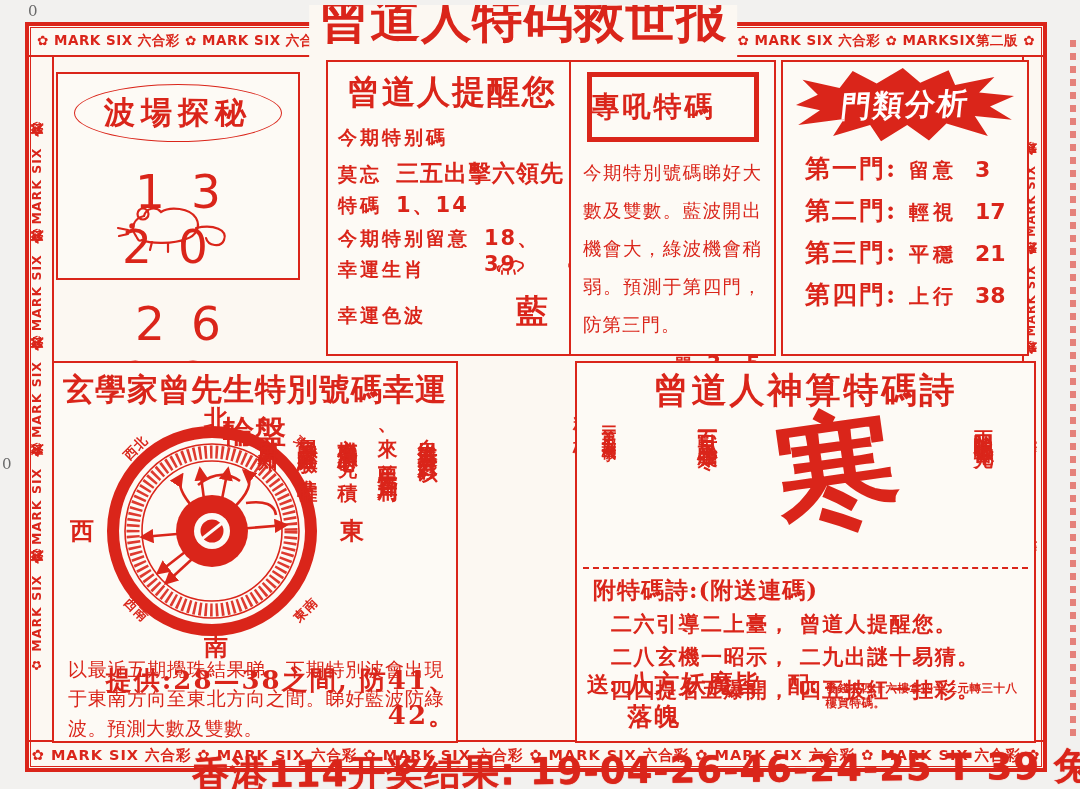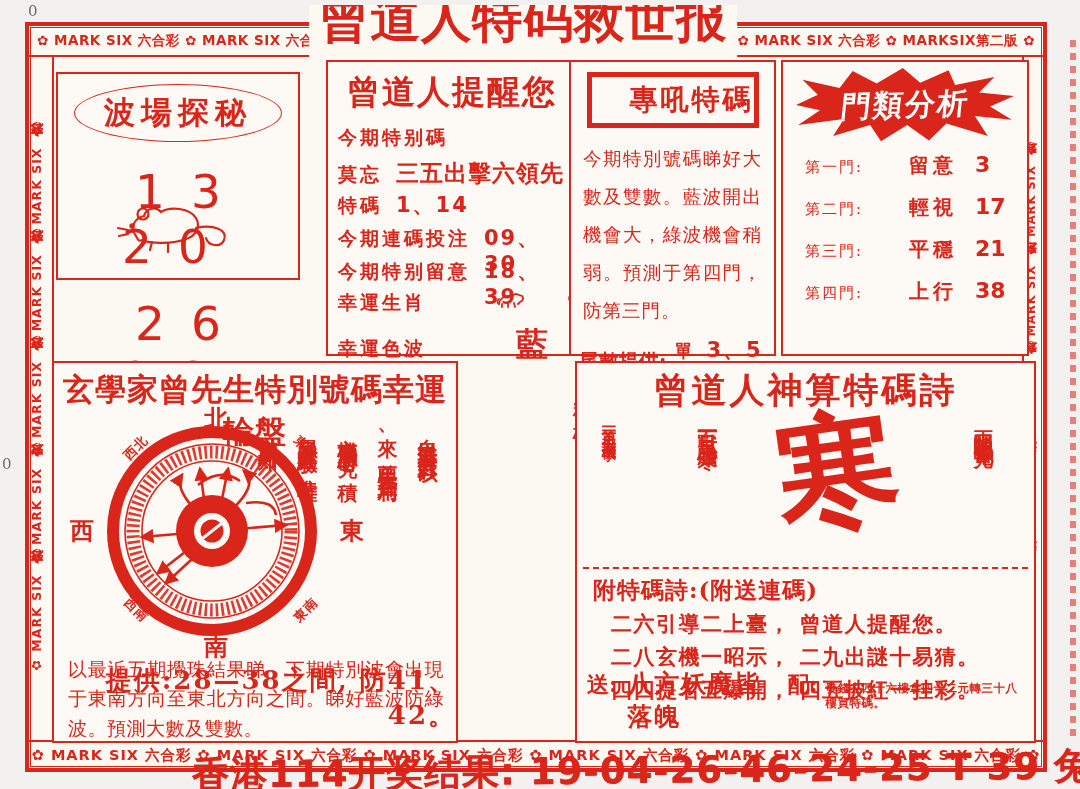--- a/index.html
+++ b/index.html
@@ -115,21 +115,21 @@
   .r-row{display:flex;align-items:baseline;height:33px;}
   .r-label{font-size:19px;font-weight:bold;letter-spacing:3px;font-family:"DejaVu Serif",serif;flex:0 0 auto;}
   .r-val{font-size:21px;font-weight:bold;margin-left:14px;letter-spacing:2px;}
   .r-val.big-slogan{font-size:23px;letter-spacing:1px;font-family:"DejaVu Serif",serif;}
   .r-val.blue-word{font-size:32px;margin-left:90px;font-family:"DejaVu Serif",serif;}
   .zodiac-icons{margin-left:70px;display:flex;gap:40px;align-items:center;}
 
   
   #roar-titlebox{
     margin:10px auto 0;width:172px;border:5px solid var(--red);
-    text-align:right;padding:4px 0;
+    text-align:left;padding:11px 0;
   }
   #roar-titlebox span{font-size:28px;font-weight:bold;letter-spacing:3px;font-family:"DejaVu Serif",serif;}
   #roar-body{
     margin:12px 12px 0;font-size:18.5px;line-height:2.05;letter-spacing:1px;
     text-align:justify;font-family:"DejaVu Serif",serif;
   }
   #roar-tails{display:flex;margin:6px 4px 0 8px;align-items:center;}
   #tail-label{font-size:20px;font-weight:bold;font-family:"DejaVu Serif",serif;text-align:right;}
   .tail-col{margin-left:8px;}
   .tail-line{display:flex;align-items:baseline;height:26px;}
@@ -145,21 +145,21 @@
     display:flex;align-items:center;justify-content:center;
     background:var(--red);
     clip-path:polygon(0% 50%,10% 36%,3% 16%,20% 27%,26% 4%,37% 21%,49% 0%,57% 20%,70% 3%,73% 23%,91% 12%,84% 33%,100% 38%,89% 52%,99% 70%,82% 65%,88% 92%,69% 75%,61% 98%,51% 77%,39% 99%,34% 77%,17% 92%,22% 69%,1% 77%,11% 57%);
   }
   #doors-star span{
     color:#fff;font-size:30px;font-weight:bold;letter-spacing:2px;
     transform:skewX(-8deg) rotate(-2deg);font-family:"DejaVu Serif",serif;
   }
   #doors-rows{margin:10px 18px 0 22px;}
   .d-row{display:flex;align-items:baseline;height:42px;}
-  .d-door{font-size:15px;font-weight:normal;letter-spacing:2px;font-family:"DejaVu Serif",serif;width:104px;}
+  .d-door{font-size:25px;font-weight:bold;letter-spacing:2px;font-family:"DejaVu Serif",serif;width:104px;}
   .d-adv{font-size:20px;font-weight:bold;letter-spacing:4px;font-family:"DejaVu Serif",serif;width:66px;}
   .d-num{font-size:22px;font-weight:bold;}
 
   
   #wheel-title{
     text-align:center;font-size:31px;font-weight:bold;letter-spacing:1px;
     margin-top:6px;font-family:"DejaVu Serif",serif;
   }
   #wheel-area{position:absolute;left:10px;top:46px;width:300px;height:246px;}
   #wheel-svg{position:absolute;left:14px;top:2px;}
@@ -273,24 +273,20 @@
       <span class="r-label">今期特别碼</span>
       <span class="r-val"></span>
     </div>
     <div class="r-row">
       <span class="r-label">莫忘</span>
       <span class="r-val big-slogan">三五出擊六領先</span>
     </div>
     <div class="r-row">
       <span class="r-label">特碼</span>
       <span class="r-val">1、14</span>
-    </div>
-    <div class="r-row">
-      <span class="r-label">今期連碼投注</span>
-      <span class="r-val">09、30</span>
     </div>
     <div class="r-row">
       <span class="r-label">今期特别留意</span>
       <span class="r-val">18、39</span>
     </div>
     <div class="r-row">
       <span class="r-label">幸運生肖</span>
       <span class="zodiac-icons">
         <svg width="30" height="18" viewBox="0 0 30 18">
           <g fill="none" stroke="#da251a" stroke-width="1.8" stroke-linecap="round">

